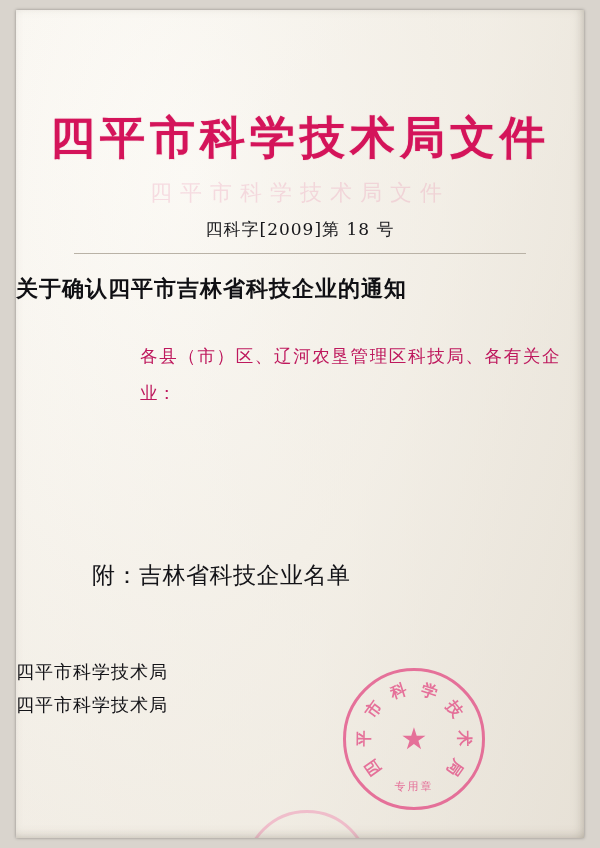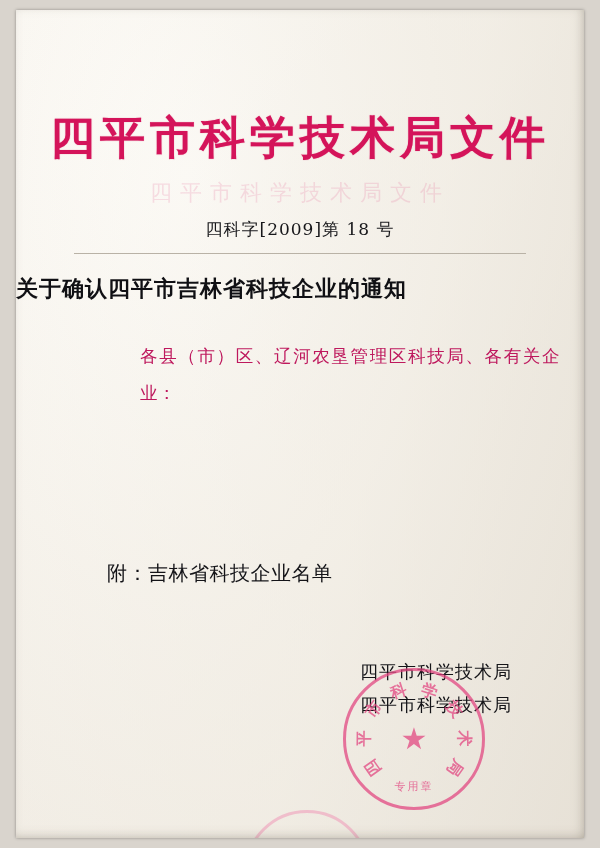--- a/index.html
+++ b/index.html
@@ -128,35 +128,35 @@
   }
   #body-block p {
     margin: 0;
   }
   .indent {
     text-indent: 36px;
   }
   #attachment-line {
     position: absolute;
     top: 550px;
-    left: 91px;
-    font-family: "DejaVu Serif", serif;
-    font-size: 20px;
+    left: 76px;
+    font-family: "DejaVu Serif", serif;
+    font-size: 23px;
     color: #141418;
     letter-spacing: 0.5px;
   }
 
   #signature-block {
     position: absolute;
     top: 645px;
     left: 0;
     width: 100%;
     padding-right: 72px;
     box-sizing: border-box;
-    text-align: right;
+    text-align: left;
     font-family: "DejaVu Serif", serif;
     font-size: 18px;
     line-height: 33px;
     color: #141418;
     letter-spacing: 1px;
   }
 
   
   #official-seal {
     position: absolute;

